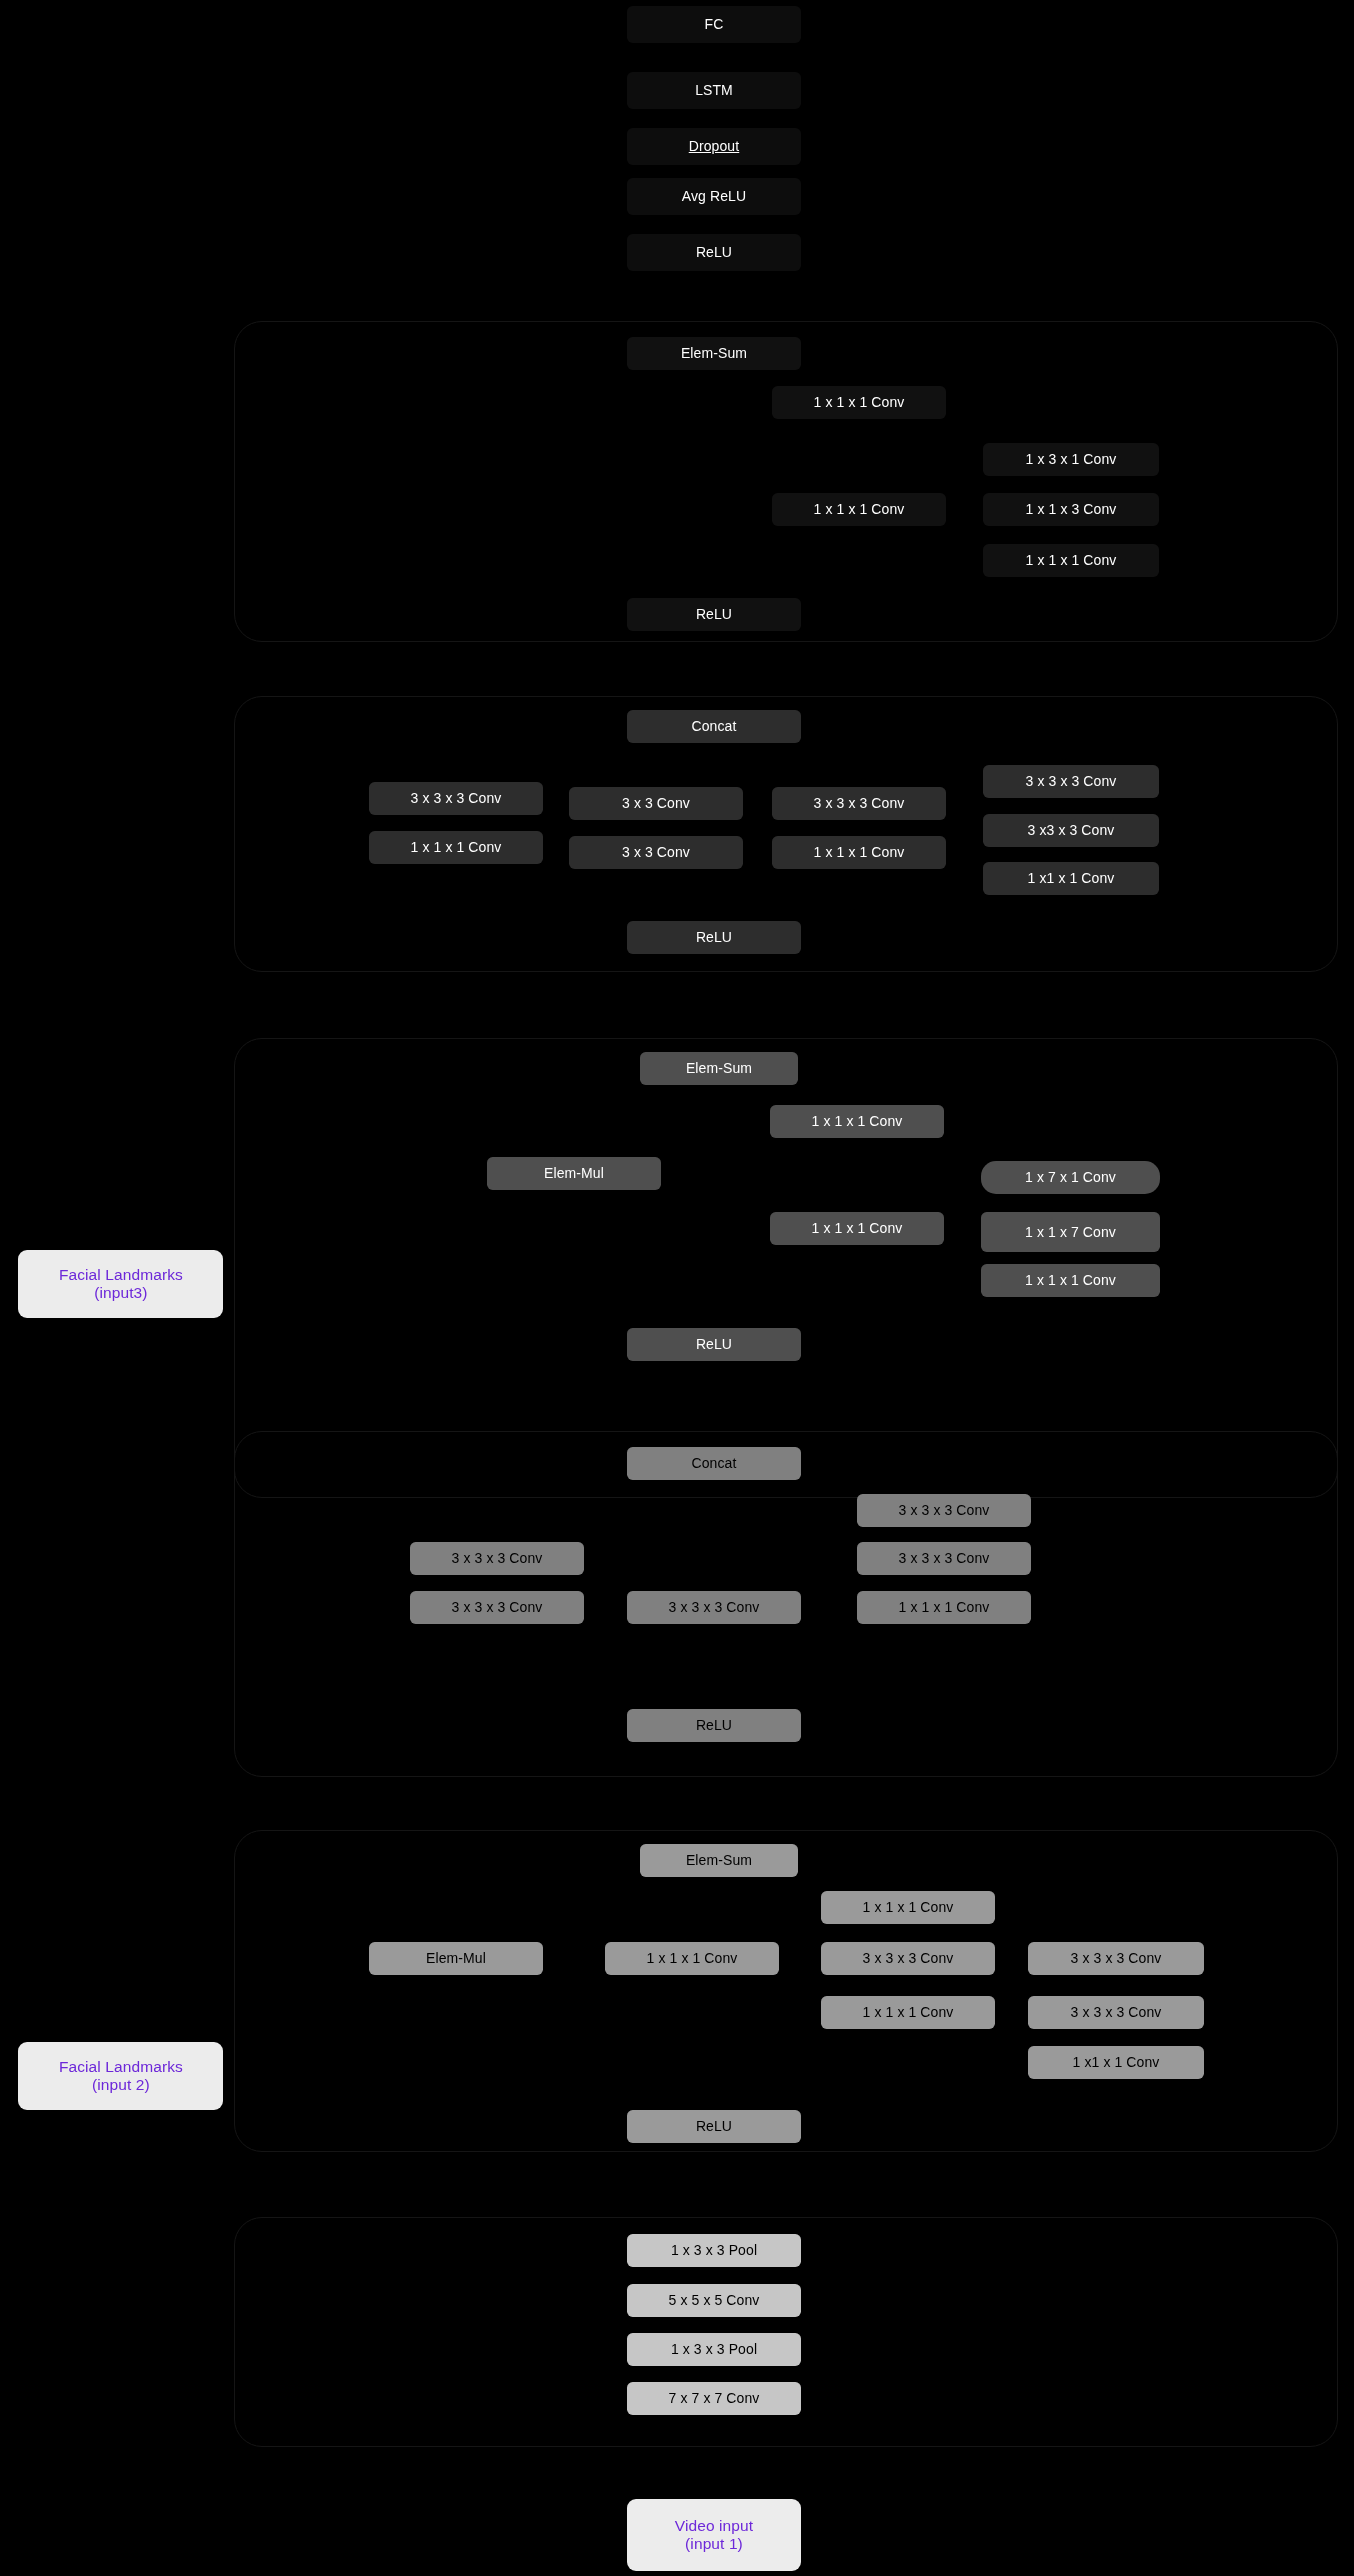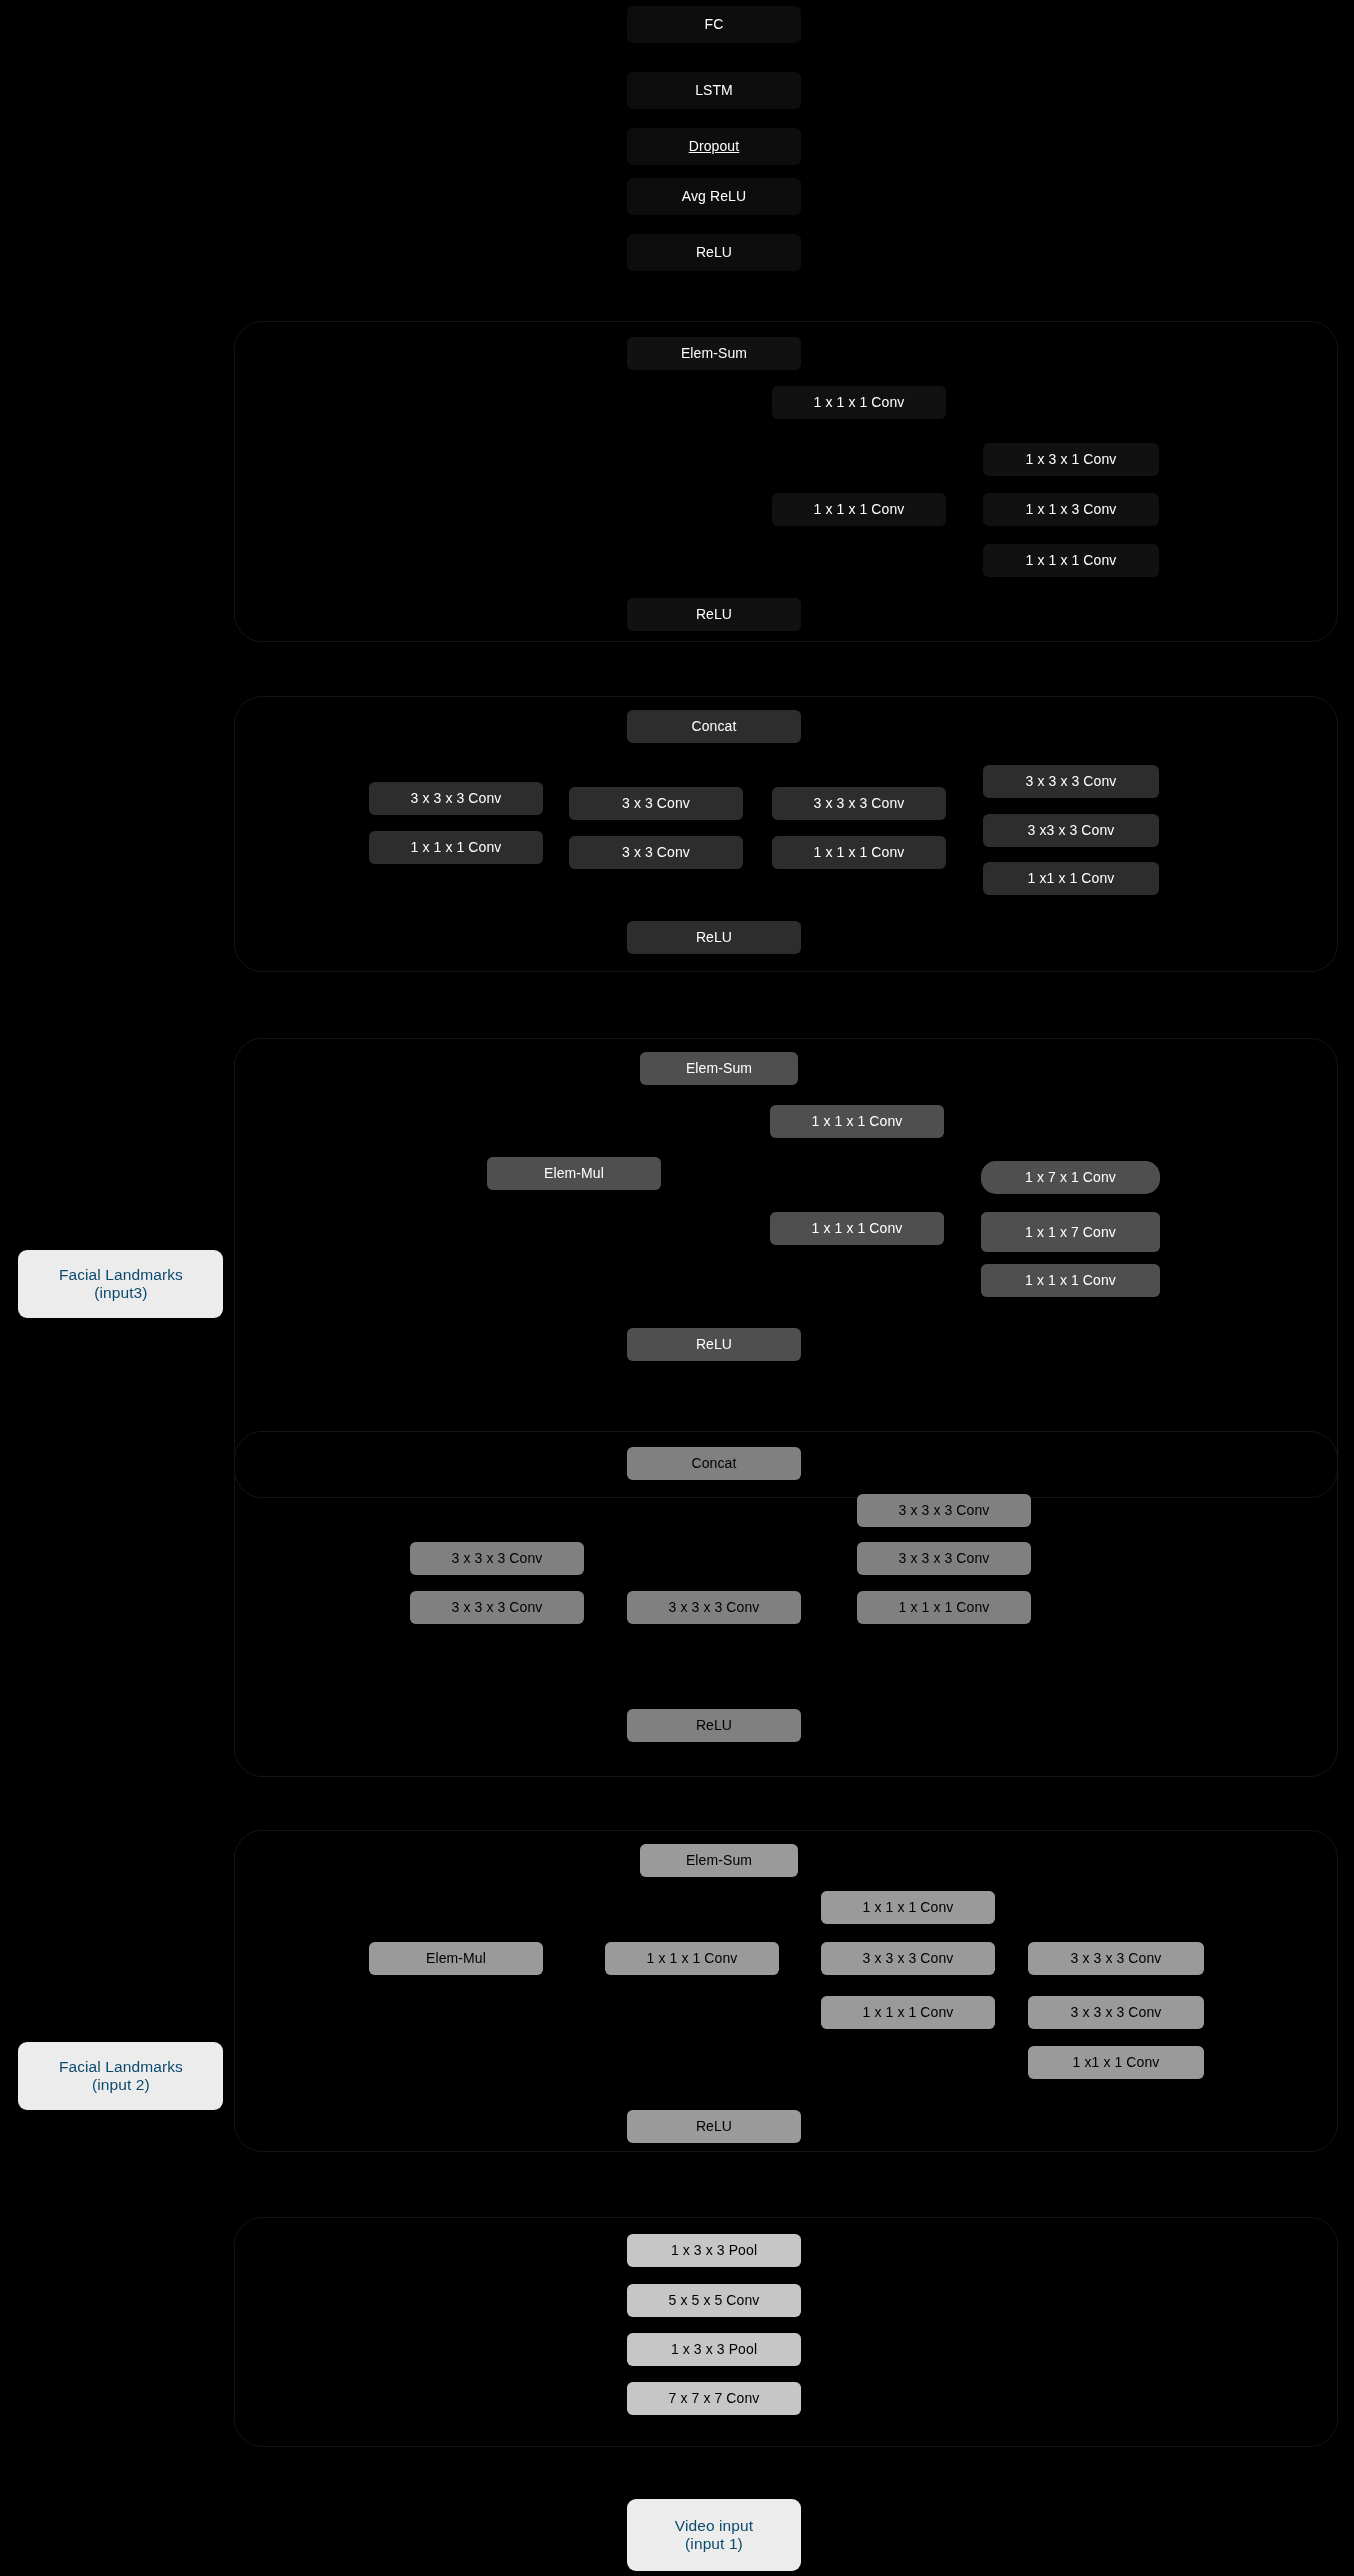--- a/index.html
+++ b/index.html
@@ -41,21 +41,21 @@
     font-size: 14px;
   }
   
   .t0 { background: #0d0d0d; color: #ffffff; }
   .t1 { background: #111111; color: #ffffff; }
   .t2 { background: #2d2d2d; color: #ffffff; }
   .t3 { background: #4f4f4f; color: #ffffff; }
   .t4 { background: #808080; color: #000000; }
   .t5 { background: #9a9a9a; color: #000000; }
   .t6 { background: #c6c6c6; color: #000000; }
-  .io  { background: #ececec; color: #0c4a6e; border-radius: 9px; }
+  .io  { background: #ececec; color: #6d28d9; border-radius: 9px; }
   .io .l2 { display:block; }
   .multiline { flex-direction: column; }
 </style>
 </head>
 <body>
 
 <div id="canvas">
 
   <div class="node t0" style="left:611px; top:5.7px; width:174px; height:37px;">FC</div>
 

